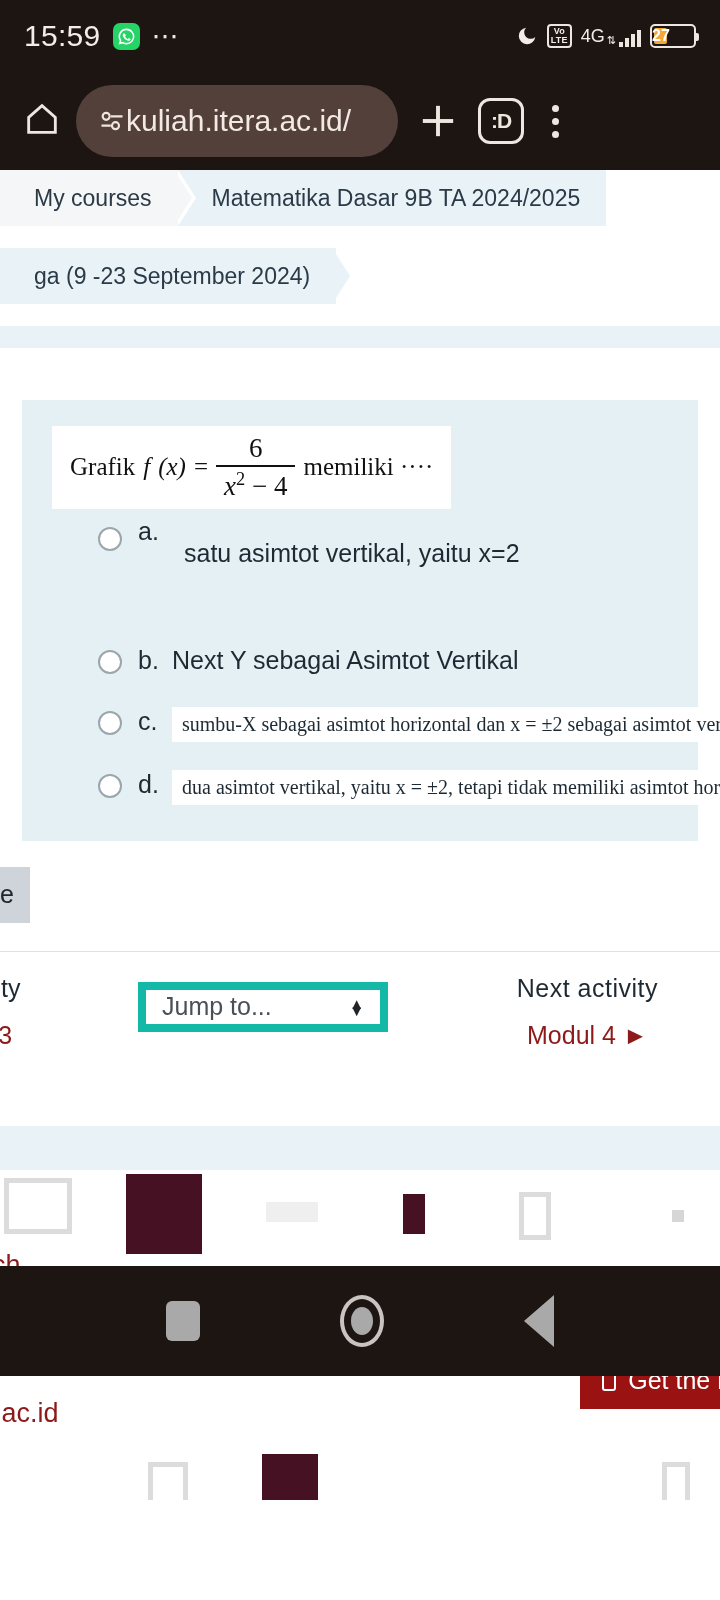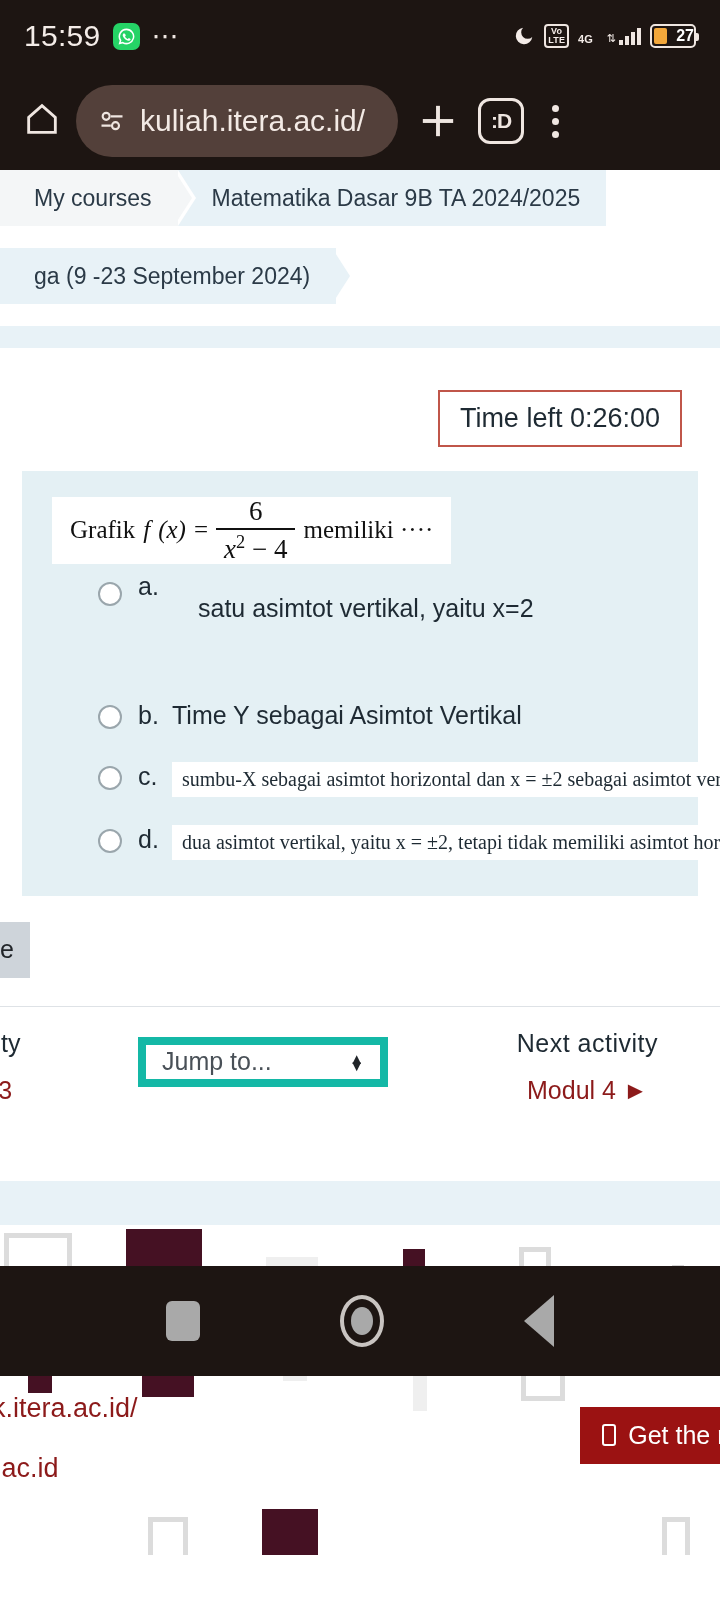--- a/index.html
+++ b/index.html
@@ -25,43 +25,43 @@
   }
   .wa-icon svg { width: 19px; height: 19px; }
   .sb-dots { font-size: 27px; color: #efe6e1; letter-spacing: 2px; line-height: 12px; }
   .sb-right { display: flex; align-items: center; gap: 9px; }
   .moon { width: 22px; height: 22px; }
   .volte {
     border: 2px solid #efe6e1; border-radius: 4px; padding: 1px 2px;
     font-size: 9px; line-height: 9px; text-align: center; font-weight: bold; letter-spacing: .2px;
   }
   .netw { display: flex; align-items: flex-end; gap: 2px; }
-  .gen { font-size: 11px; font-weight: bold; margin-right: 12px; }
+  .gen { font-size: 18px; font-weight: normal; margin-right: 0; }
   .bars { display: flex; align-items: flex-end; gap: 2px; height: 18px; }
   .bars i { width: 4px; background: #efe6e1; display:block; }
   .bars i:nth-child(1){height:5px}.bars i:nth-child(2){height:9px}
   .bars i:nth-child(3){height:13px}.bars i:nth-child(4){height:17px}
   .updn { font-size: 11px; margin-right: 1px; }
   .batt {
     border: 2px solid #efe6e1; border-radius: 5px; width: 46px; height: 24px;
     display: flex; align-items: center; position: relative; padding: 2px;
   }
   .batt::after{content:"";position:absolute;right:-5px;top:7px;width:3px;height:8px;background:#efe6e1;border-radius:0 2px 2px 0;}
   .batt .fill{ width: 13px; height: 100%; background:#F2A73B; border-radius:2px;}
-  .batt .num{ position:absolute; left:0; right:0; text-align:right; font-size:16px; font-weight:bold; color:#fff;}
+  .batt .num{ position:absolute; left:0; right:0; text-align:left; font-size:16px; font-weight:bold; color:#fff;}
 
   
   .browserbar {
     height: 98px; background: #1d1512;
     display: flex; align-items: center; padding: 0 22px; gap: 14px;
   }
   .home-btn svg { width: 40px; height: 40px; }
   .urlbar {
     flex: 0 0 auto; width: 322px; height: 72px; background: #53403a;
-    border-radius: 36px; display: flex; align-items: center; gap: 14px;
+    border-radius: 36px; display: flex; align-items: center; gap: 0;
     padding: 0 22px; overflow: hidden;
   }
   .urlbar .shield svg { width: 28px; height: 28px; display:block; }
   .url-text { color: #f3eae5; font-size: 30px; white-space: nowrap; }
   .tb-icon { display:flex; align-items:center; justify-content:center; }
   .plus { width: 52px; height: 52px; }
   .tabs-icon {
     width: 46px; height: 46px; border: 3px solid #efe6e1; border-radius: 12px;
     display:flex; align-items:center; justify-content:center;
     color:#efe6e1; font-size:21px; font-weight:bold; letter-spacing:-1px;
@@ -100,42 +100,42 @@
   
   .quizwrap { padding: 0 0 0 0; }
   .timer-row { display:flex; justify-content:flex-end; padding-right: 38px; margin-top: 14px;}
   .timer {
     border: 2px solid #c0564a; background:#fff; color:#1e2a33;
     font-size: 27px; padding: 11px 20px;
   }
   .qbox {
     margin: 24px 22px 0 22px; background: #e4f0f4; padding: 26px 30px 36px 30px;
   }
-  .qtext-bg { background:#fff; display:inline-block; padding: 0 18px; }
+  .qtext-bg { background:#fff; display:inline-block; padding: 8px 18px; }
   .mathline { display:flex; align-items:center; gap: 8px; font-size: 25px; color:#111; }
   .serif { font-family: "Liberation Serif", serif; }
   .ital { font-style: italic; }
   .frac { display:inline-flex; flex-direction:column; align-items:center; line-height:1.05; }
   .frac .num { font-size: 27px; padding: 0 10px;}
   .frac .bar { height: 2px; background:#111; width: 100%; margin: 3px 0; }
   .frac .den { font-size: 27px; padding: 0 8px;}
   .sup { font-size: .68em; vertical-align: super; }
 
   .select-one { font-size: 25px; color:#1e2a33; margin: 28px 0 12px 30px; }
   .opt { display:flex; align-items:flex-start; margin: 0 0 0 46px; }
   .radio {
     width: 24px; height: 24px; border: 2px solid #9aa6ac; border-radius:50%;
     background:#fff; flex:0 0 auto; margin-top: 4px;
   }
   .optletter { font-size: 25px; color:#1e2a33; margin-left: 16px; width: 34px; flex:0 0 auto;}
   .opttext { font-size: 25px; color:#1e2a33; }
   .opttext.math { background:#fff; padding: 6px 10px; font-size: 20px; font-family:"Liberation Serif", serif; white-space:nowrap;}
   .opt.a { margin-top: 14px; }
   .opt.a .optletter { margin-top: -6px; }
-  .opt.a .opttext { margin-top: 16px; margin-left: 26px; }
+  .opt.a .opttext { margin-top: 16px; margin-left: 12px; }
   .opt.b { margin-top: 78px; }
   .opt.c { margin-top: 32px; }
   .opt.d { margin-top: 28px; }
 
   
   .navrow { position:relative; height: 110px; }
   .prevpage-cut {
     position:absolute; left:0; top: 26px; width: 30px; height: 56px;
     background:#ced4da; color:#212529; font-size:25px;
     display:flex; align-items:center; justify-content:flex-start; overflow:hidden;
@@ -277,23 +277,20 @@
   <div class="crumbrow row2">
     <div class="crumb">
       <span>ga (9 -23 September 2024)</span>
     </div>
   </div>
 
   <div class="thinbar"></div>
   <div class="whitegap"></div>
 
   <div class="quizwrap">
-    <div class="timer-row">
-      <div class="timer">Time left 0:26:00</div>
-    </div>
 
     <div class="qbox">
       <div class="qtext-bg">
         <div class="mathline">
           <span class="serif">Grafik</span>
           <span class="serif ital">f</span>
             <span class="serif ital">(x)</span>
           <span class="serif">=</span>
           <span class="frac">
             <span class="num serif">6</span>
@@ -307,21 +304,21 @@
 
       <div class="opt a">
         <span class="radio"></span>
         <span class="optletter">a.</span>
         <span class="opttext">satu asimtot vertikal, yaitu x=2</span>
       </div>
 
       <div class="opt b">
         <span class="radio"></span>
         <span class="optletter">b.</span>
-        <span class="opttext">Time Y sebagai Asimtot Vertikal</span>
+        <span class="opttext">Next Y sebagai Asimtot Vertikal</span>
       </div>
 
       <div class="opt c">
         <span class="radio"></span>
         <span class="optletter">c.</span>
         <span class="opttext math">sumbu-X sebagai asimtot horizontal dan x = ±2 sebagai asimtot vertikal</span>
       </div>
 
       <div class="opt d">
         <span class="radio"></span>

